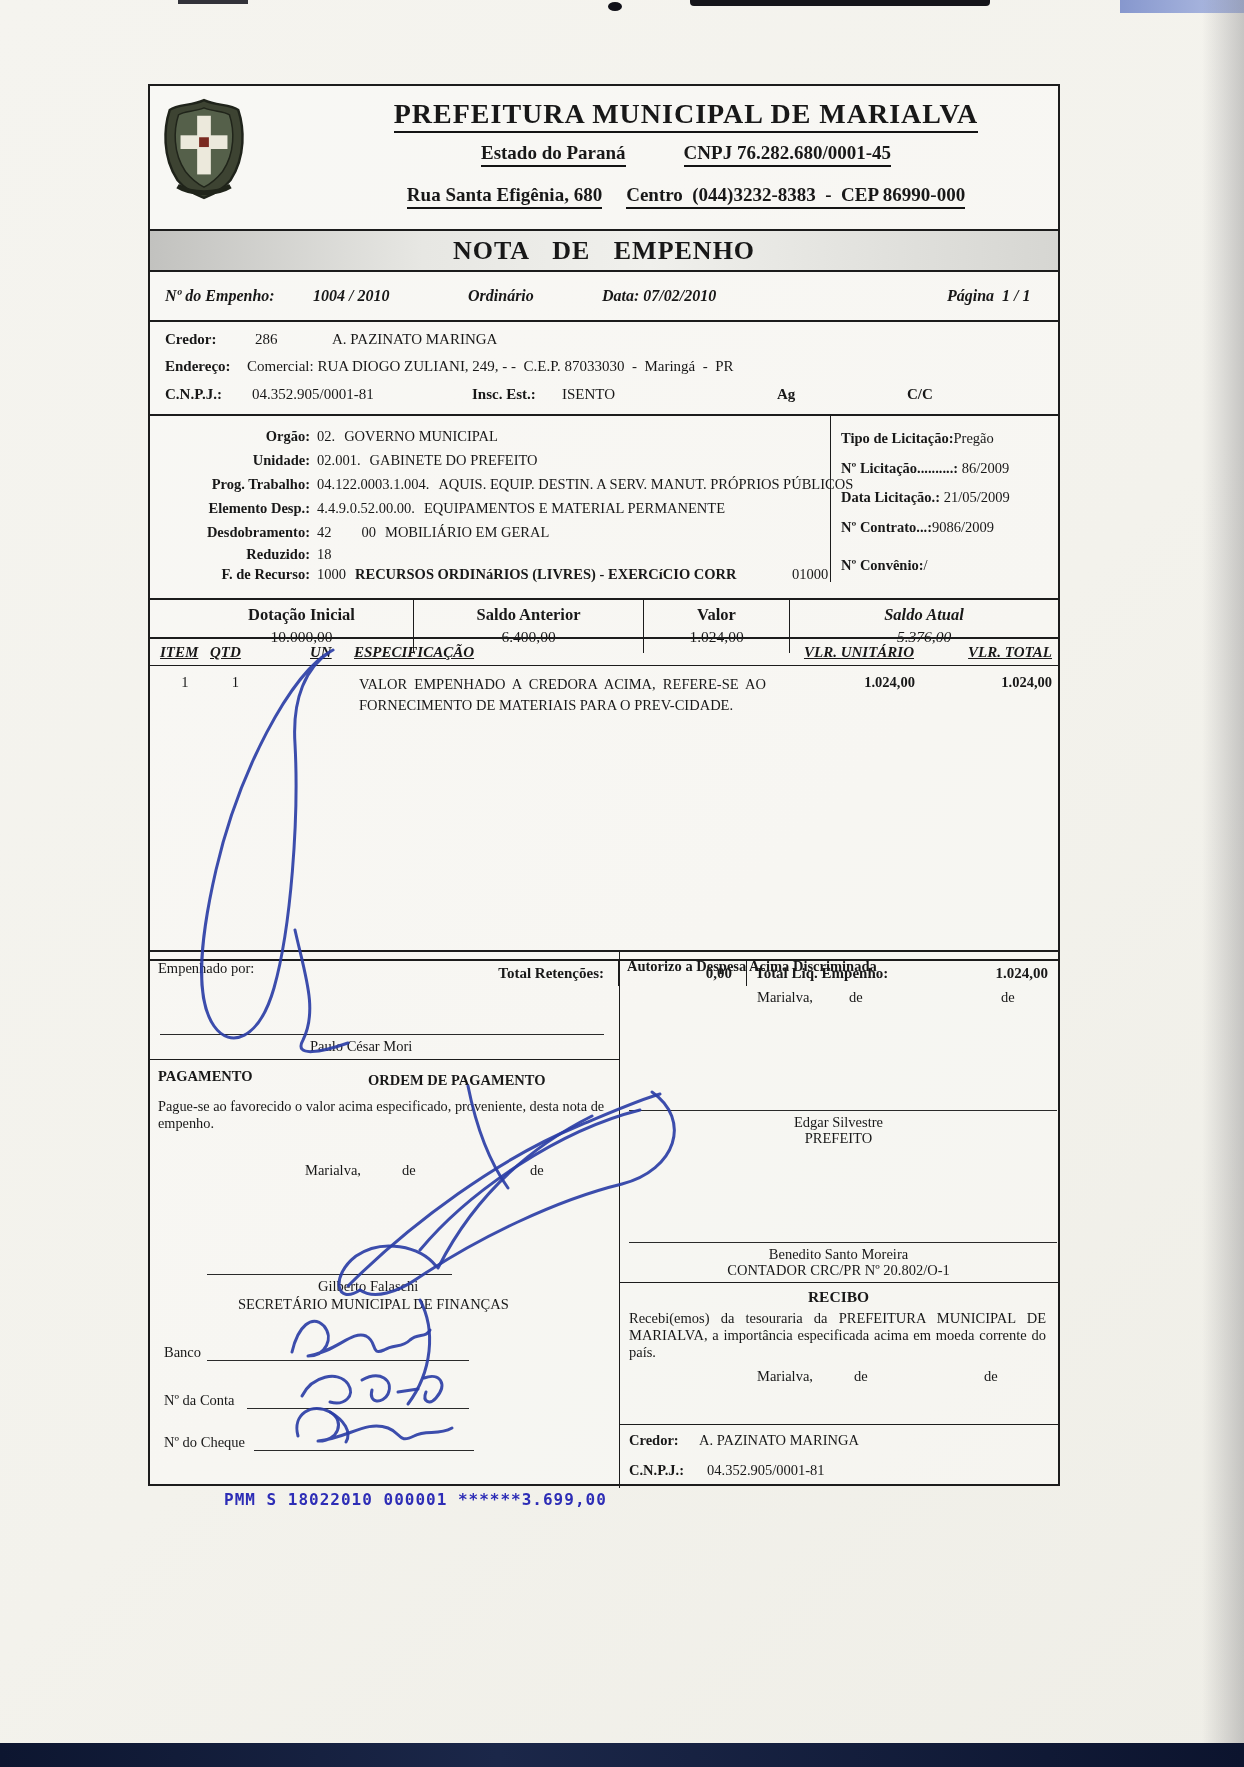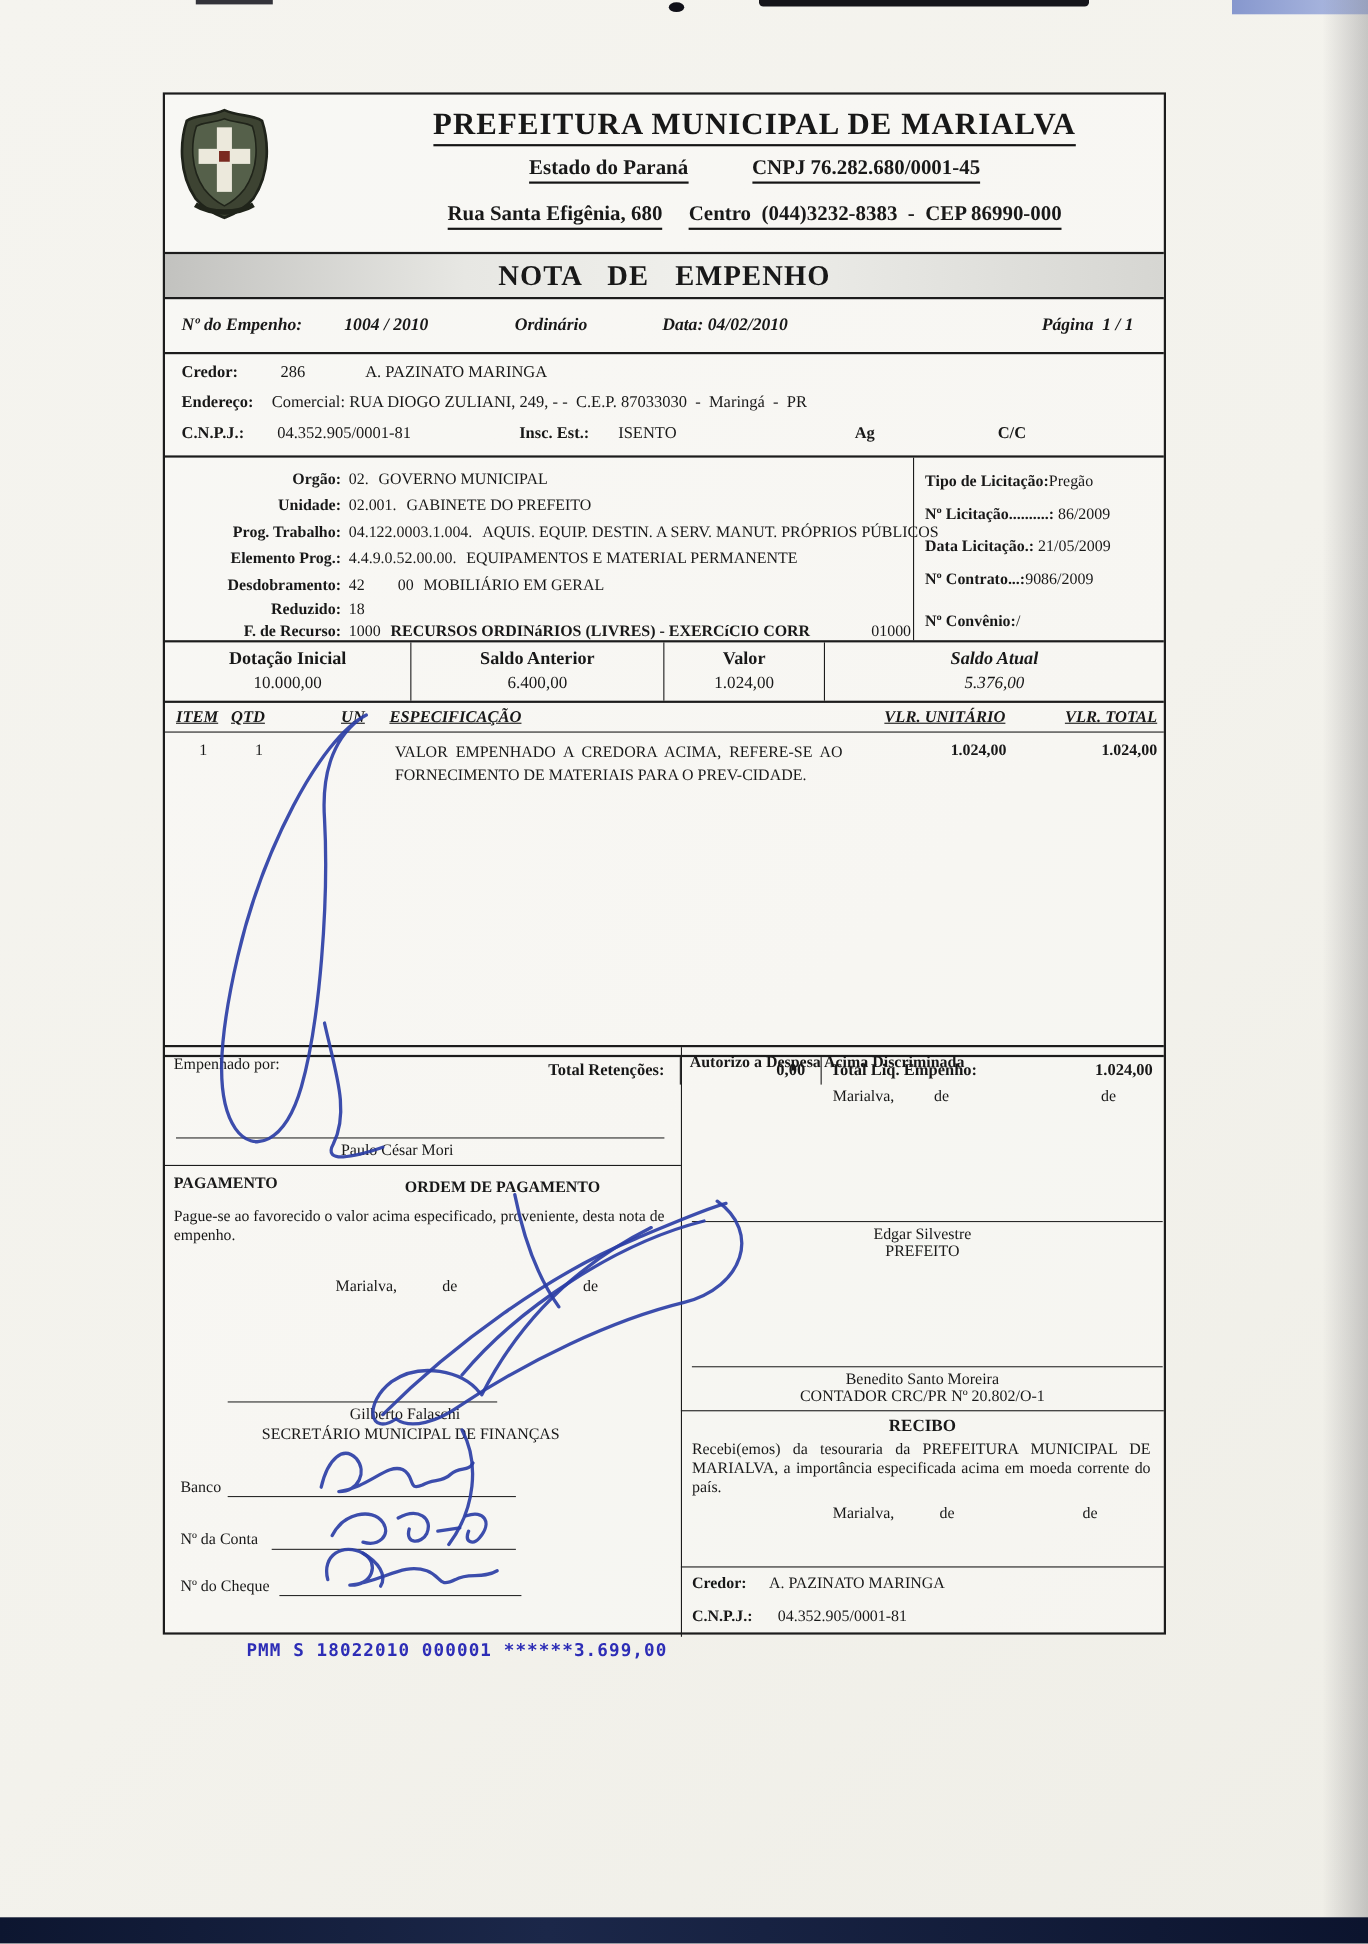--- a/index.html
+++ b/index.html
@@ -58,21 +58,21 @@
   .b-label { display:inline-block; width:160px; text-align:right; font-weight:bold; }
   .b-code { margin-left:7px; }
   .b-code2 { margin-left:30px; }
   .b-desc { margin-left:9px; }
   .b-right { position:absolute; left:642px; top:0; }
   .lic-col { position:absolute; left:680px; right:0; top:0; height:100%;
     border-left:1.5px solid #1c1c1c; font-size:14.5px; }
   .lrow { position:absolute; left:10px; white-space:nowrap; }
 
   
-  .sec-amounts { top:496px; height:55px; display:flex; }
+  .sec-amounts { top:512px; height:55px; display:flex;padding-left:40px; }
   .acell { box-sizing:border-box; text-align:center; }
   .acell .al { font-size:16.5px; font-weight:bold; margin-top:5px; }
   .acell .av { font-size:15.5px; margin-top:3px; }
   .ac1 { width:224px; border-right:1.5px solid #1c1c1c; }
   .ac2 { width:230px; border-right:1.5px solid #1c1c1c; }
   .ac3 { width:146px; border-right:1.5px solid #1c1c1c; }
   .ac4 { flex:1;font-style:italic; }
 
   
   .sec-items { top:551px; height:286px; }
@@ -143,21 +143,21 @@
     </div>
 
     <div class="sec sec-title bt">
       <span class="doc-title">NOTA DE EMPENHO</span>
     </div>
 
     <div class="sec sec-emp bt">
       <span style="left:15px">Nº do Empenho:</span>
       <span style="left:163px">1004 / 2010</span>
       <span style="left:318px">Ordinário</span>
-      <span style="left:452px">Data: 04/02/2010</span>
+      <span style="left:452px">Data: 07/02/2010</span>
       <span class="pre" style="left:797px">Página  1 / 1</span>
     </div>
 
     <div class="sec sec-credor bt">
       <span class="bold" style="left:15px;  top:9px">Credor:</span>
       <span style="left:105px; top:9px">286</span>
       <span style="left:182px; top:9px">A. PAZINATO MARINGA</span>
       <span class="bold" style="left:15px;  top:36px">Endereço:</span>
       <span class="pre" style="left:97px;  top:36px">Comercial: RUA DIOGO ZULIANI, 249, - -  C.E.P. 87033030  -  Maringá  -  PR</span>
       <span class="bold" style="left:15px;  top:64px">C.N.P.J.:</span>
@@ -173,21 +173,21 @@
         <div class="brow" style="top:12px">
           <span class="b-label">Orgão:</span><span class="b-code">02.</span><span class="b-desc">GOVERNO MUNICIPAL</span>
         </div>
         <div class="brow" style="top:36px">
           <span class="b-label">Unidade:</span><span class="b-code">02.001.</span><span class="b-desc">GABINETE DO PREFEITO</span>
         </div>
         <div class="brow" style="top:60px">
           <span class="b-label">Prog. Trabalho:</span><span class="b-code">04.122.0003.1.004.</span><span class="b-desc">AQUIS. EQUIP. DESTIN. A SERV. MANUT. PRÓPRIOS PÚBLICOS</span>
         </div>
         <div class="brow" style="top:84px">
-          <span class="b-label">Elemento Prog.:</span><span class="b-code">4.4.9.0.52.00.00.</span><span class="b-desc">EQUIPAMENTOS E MATERIAL PERMANENTE</span>
+          <span class="b-label">Elemento Desp.:</span><span class="b-code">4.4.9.0.52.00.00.</span><span class="b-desc">EQUIPAMENTOS E MATERIAL PERMANENTE</span>
         </div>
         <div class="brow" style="top:108px">
           <span class="b-label">Desdobramento:</span><span class="b-code">42</span><span class="b-code2">00</span><span class="b-desc">MOBILIÁRIO EM GERAL</span>
         </div>
         <div class="brow" style="top:130px">
           <span class="b-label">Reduzido:</span><span class="b-code">18</span>
         </div>
         <div class="brow" style="top:150px">
           <span class="b-label">F. de Recurso:</span><span class="b-code">1000</span><span class="b-desc bold">RECURSOS ORDINáRIOS (LIVRES) - EXERCíCIO CORR</span>
           <span class="b-right">01000</span>

